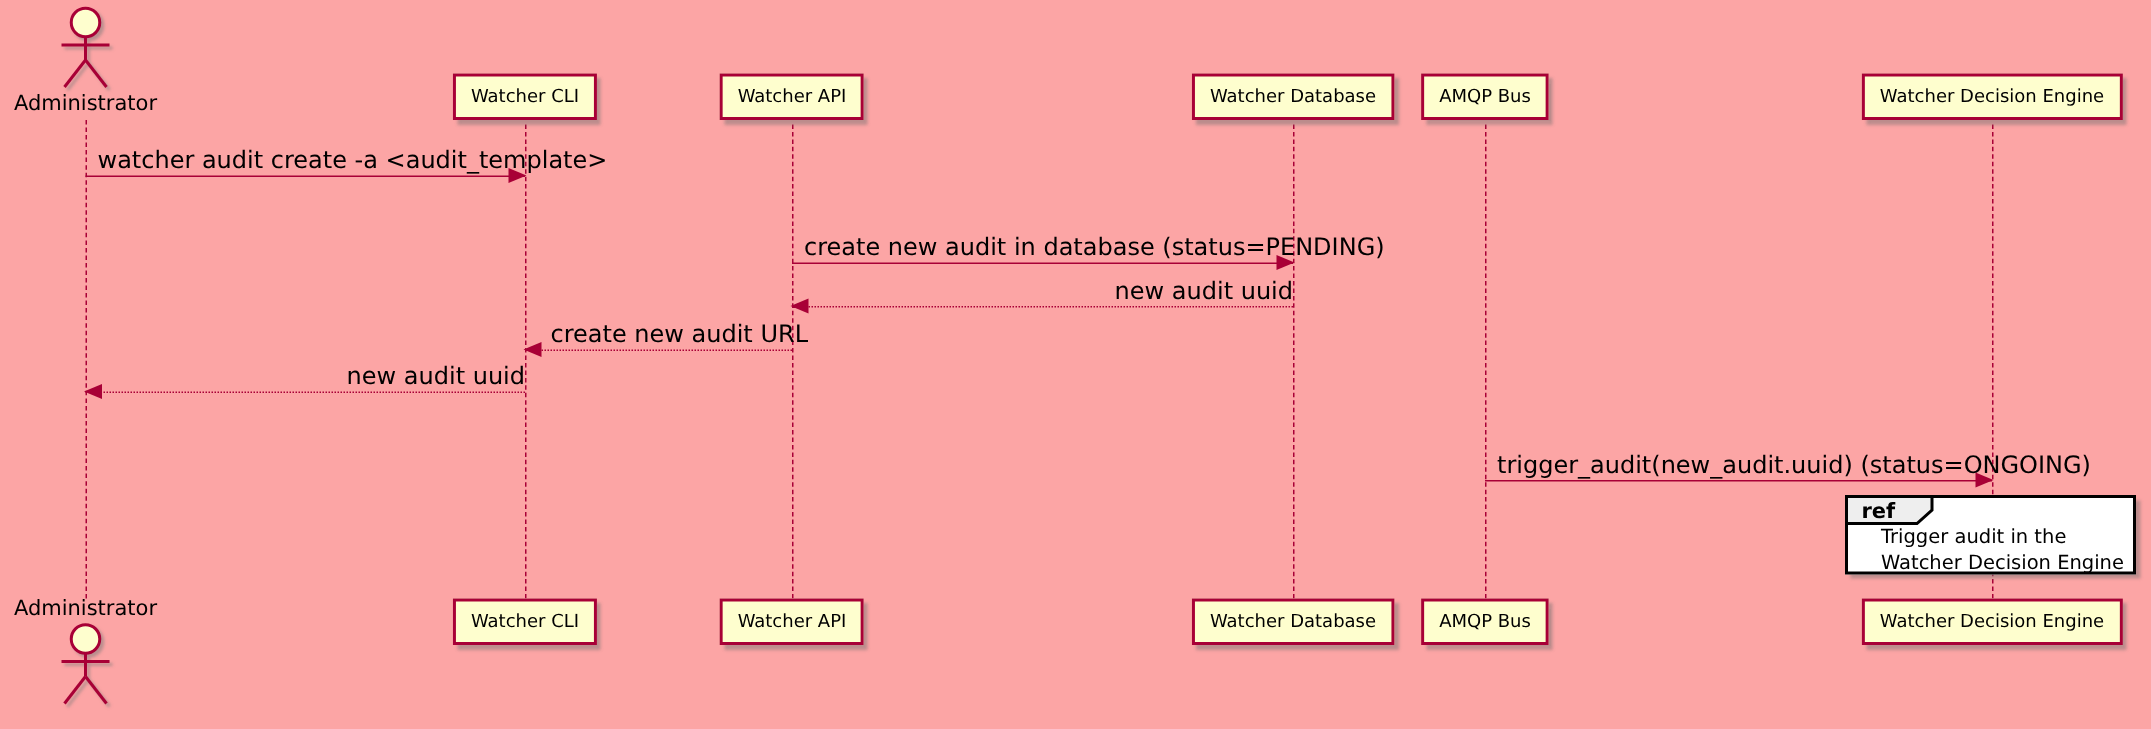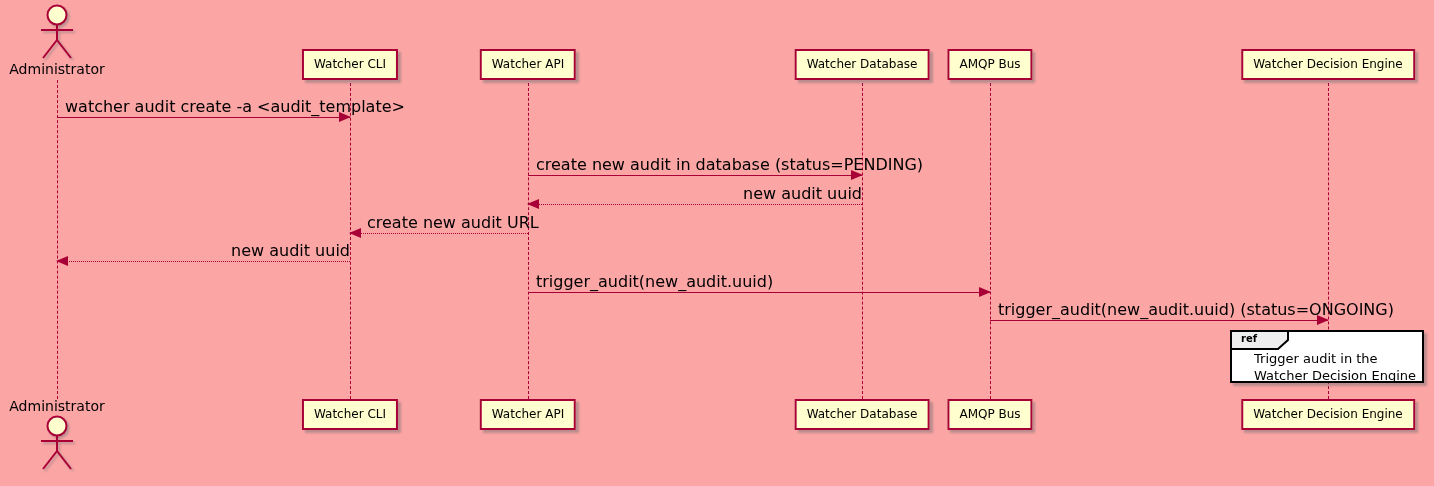--- a/index.html
+++ b/index.html
@@ -83,21 +83,21 @@
     left:1230px;top:330px;
     width:190px;height:49px;
     background:#ffffff;
     border:2px solid #000000;
     box-shadow:3px 3px 2px rgba(110,110,110,0.45);
     z-index:4;
   }
   .ref-header{position:absolute;left:-2px;top:-2px;width:60px;height:20px;}
   .ref-keyword{
     position:absolute;left:9px;top:1px;
-    font-weight:bold;font-size:10px;
+    font-weight:bold;font-size:14px;
     z-index:1;
   }
   .ref-body{
     padding:19px 6px 0 22px;
     font-size:13px;
     line-height:16.5px;
     white-space:nowrap;
   }
 </style>
 </head>
@@ -156,26 +156,20 @@
       </div>
   </div>
 
   <div class="msg" style="left:57px;top:243px;width:293px;">
     <span class="msg-label ret">new audit uuid</span>
     <div class="msg-line dotted">
         <span class="ah ah-left"></span>
       </div>
   </div>
 
-  <div class="msg" style="left:528px;top:274px;width:462px;">
-    <span class="msg-label">trigger_audit(new_audit.uuid)</span>
-    <div class="msg-line">
-        <span class="ah ah-right"></span>
-      </div>
-  </div>
 
   <div class="msg" style="left:990px;top:302px;width:338px;">
     <span class="msg-label">trigger_audit(new_audit.uuid) (status=ONGOING)</span>
     <div class="msg-line">
         <span class="ah ah-right"></span>
       </div>
   </div>
 
   <div class="ref-box">
     <svg class="ref-header" width="60" height="20" viewBox="0 0 60 20">

